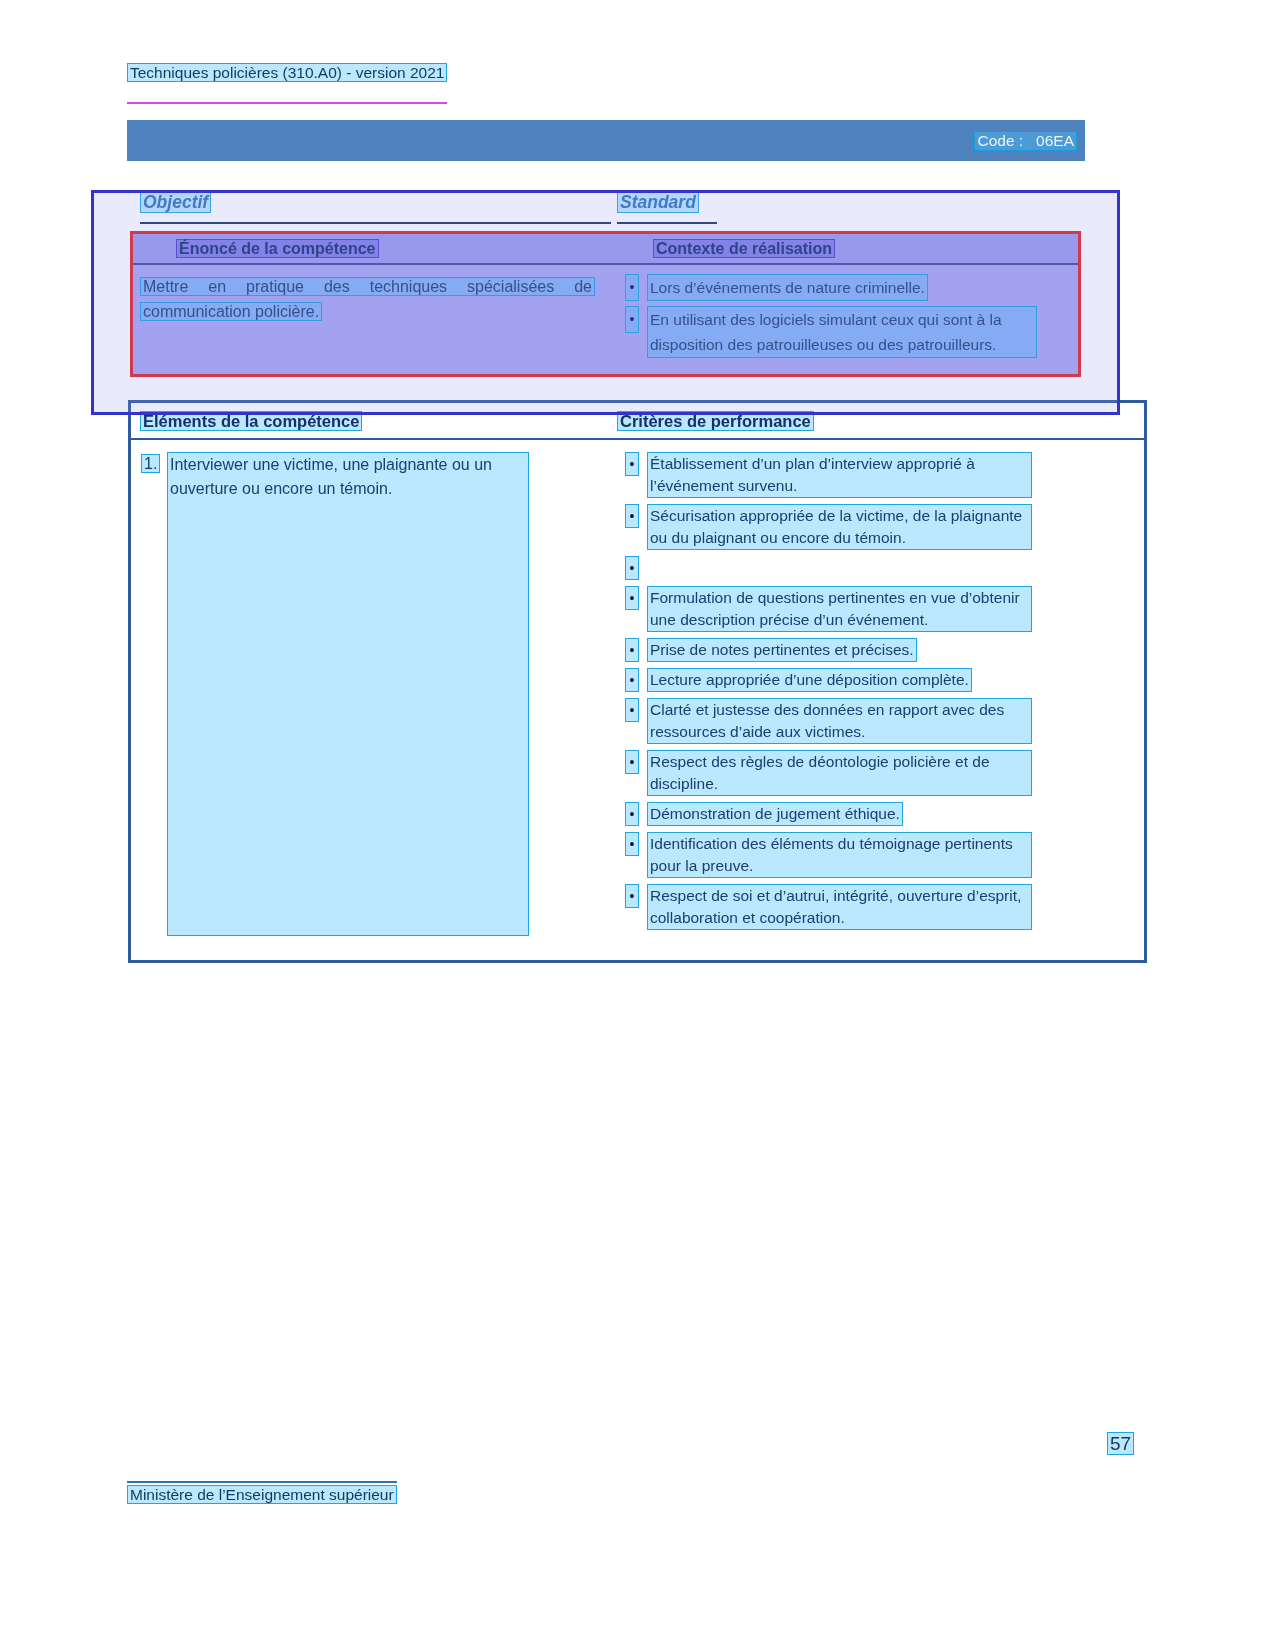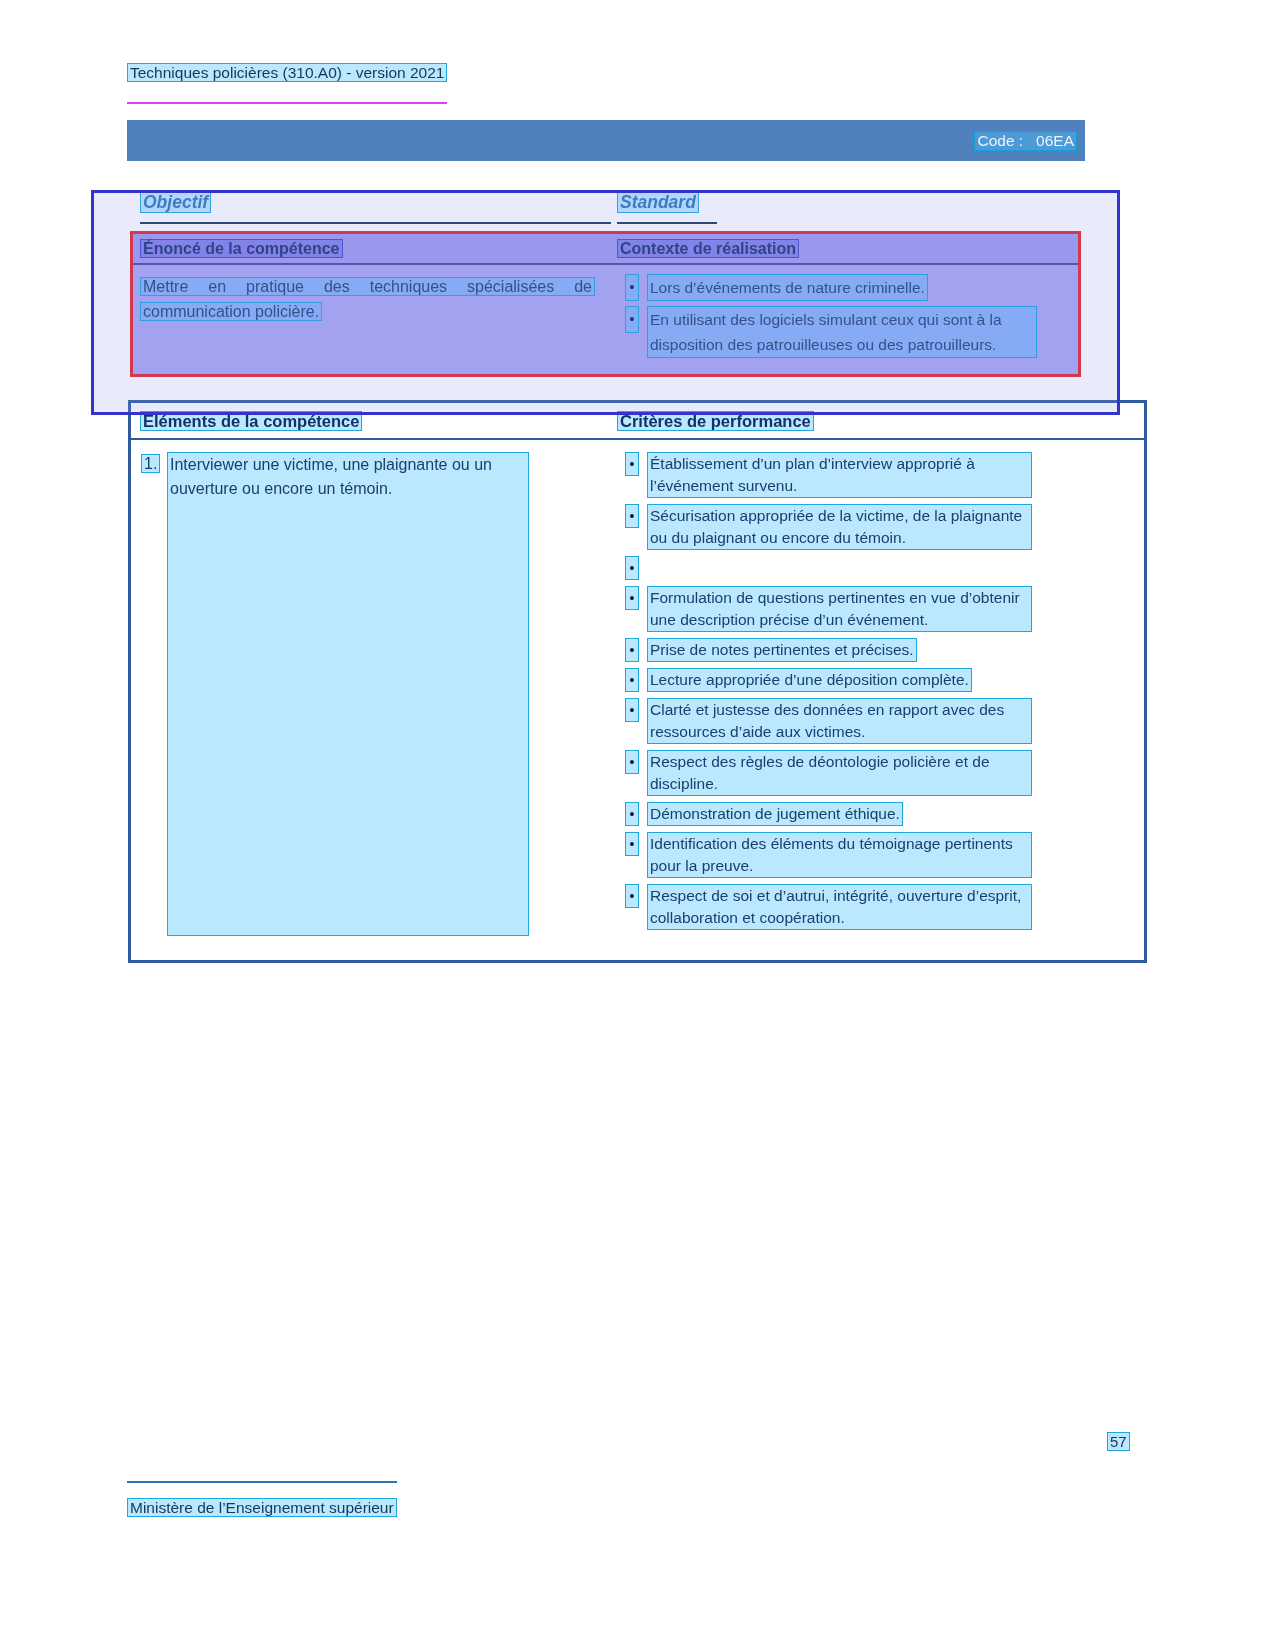--- a/index.html
+++ b/index.html
@@ -11,20 +11,21 @@
   
   .hl {
     background:rgba(70,195,255,0.38);
     border:1px solid rgba(14,158,220,0.9);
     padding:0 2px;
     -webkit-box-decoration-break:clone; box-decoration-break:clone;
   }
   .hl-head {
     background:rgba(88,88,222,0.42);
     border-color:rgba(60,60,200,0.9);
+    margin-left:36px;
   }
 
   .top-header {
     position:absolute; left:127px; top:64px;
     font-size:15.5px; color:#17365d;
     border-bottom:2px solid #d946ef; padding-bottom:20px;
   }
 
   .banner {
     position:absolute; left:127px; top:120px; width:958px; height:41px;
@@ -78,24 +79,24 @@
   .bt-head .cell1 { padding-left:9px; }
   .bt-head span { font-weight:bold; font-size:16.5px; color:#14306b; }
   .bt-body { display:grid; grid-template-columns:486px auto; padding-top:12px; }
   .element-cell { display:flex; padding-left:10px; font-size:16px; line-height:24px; }
   .element-number { flex:0 0 26px; }
   .element-text { max-width:362px; }
   .criteres-cell { font-size:15.5px; padding-right:6px; }
   .criteres-cell .b-item { line-height:22px; margin-bottom:6px; }
   .criteres-cell .b-text { max-width:385px; }
 
-  .page-number { position:absolute; left:1062px; top:1433px; font-size:15px; color:#17365d;padding-left:45px; }
+  .page-number { position:absolute; left:1062px; top:1433px; font-size:19px; color:#17365d;padding-left:45px; }
   .footer {
     position:absolute; left:127px; top:1481px;
-    border-top:2px solid #2e74b5; padding-top:16px; font-size:15.5px; color:#17365d;
+    border-top:2px solid #2e74b5; padding-top:3px; font-size:15.5px; color:#17365d;
   }
 </style>
 </head>
 <body>
 
 <div>
 
   <div class="top-header">
     <span class="hl">Techniques policières (310.A0) - version 2021</span>
   </div>

